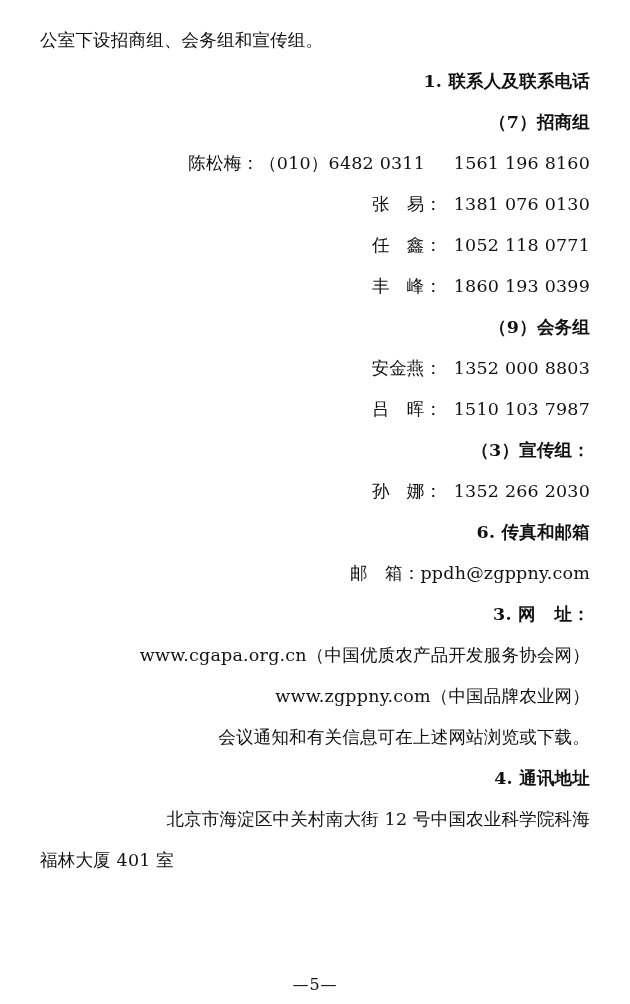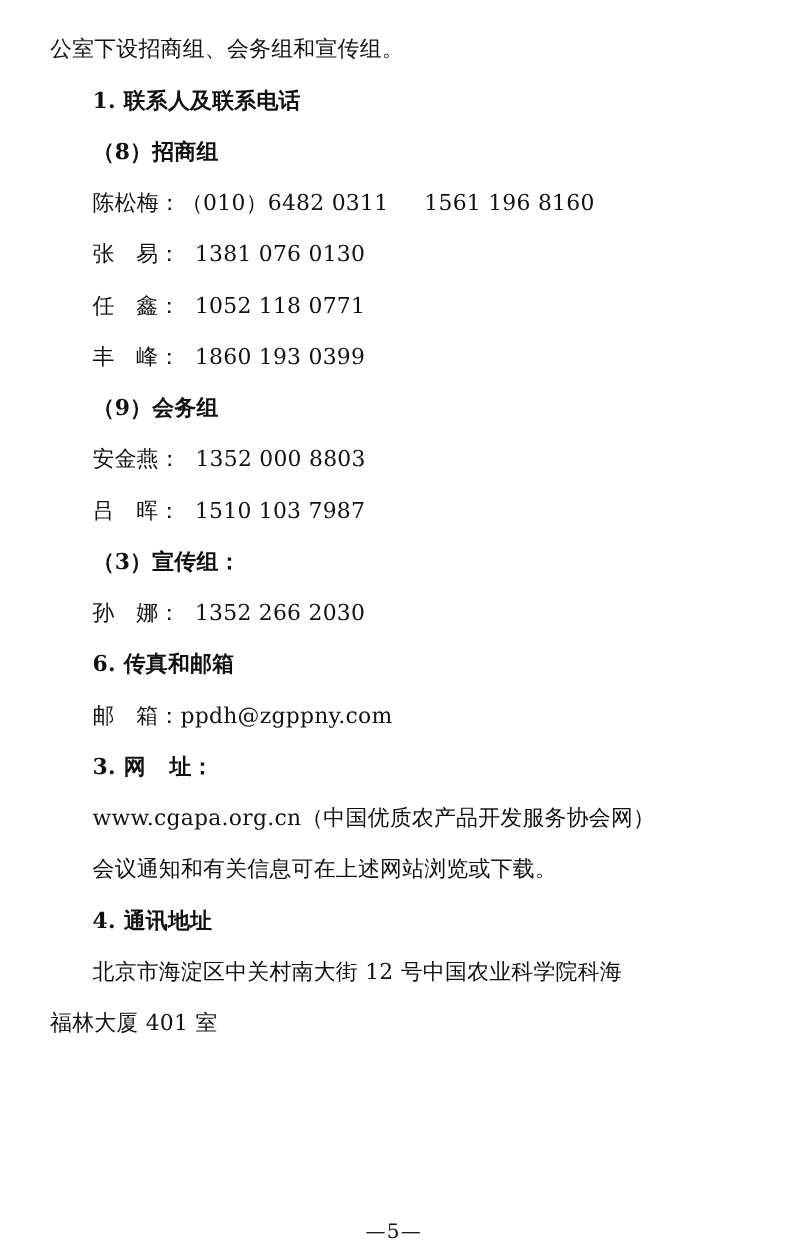--- a/index.html
+++ b/index.html
@@ -22,20 +22,21 @@
     padding: 20px 40px 0 40px;
   }
   .line {
     font-size: 17.5px;
     line-height: 41px;
     white-space: pre;
     letter-spacing: 0.2px;
   }
   .indent1 {
     padding-left: 34px;
+    text-align: right;
   }
   .bold {
     font-weight: bold;
   }
   .footer {
     position: absolute;
     left: 0;
     right: 0;
     bottom: 10px;
     text-align: center;
@@ -44,33 +45,34 @@
     color: #111111;
   }
 </style>
 </head>
 <body>
 
 <div class="page">
 
   <div class="line">公室下设招商组、会务组和宣传组。</div>
   <div class="line bold indent1">1. 联系人及联系电话</div>
-  <div class="line bold indent1">（8）招商组</div>
+  <div class="line bold indent1">（7）招商组</div>
   <div class="line indent1">陈松梅：（010）6482 0311     1561 196 8160</div>
   <div class="line indent1">张   易：  1381 076 0130</div>
   <div class="line indent1">任   鑫：  1052 118 0771</div>
   <div class="line indent1">丰   峰：  1860 193 0399</div>
   <div class="line bold indent1">（9）会务组</div>
   <div class="line indent1">安金燕：  1352 000 8803</div>
   <div class="line indent1">吕   晖：  1510 103 7987</div>
   <div class="line bold indent1">（3）宣传组：</div>
   <div class="line indent1">孙   娜：  1352 266 2030</div>
   <div class="line bold indent1">6. 传真和邮箱</div>
   <div class="line indent1">邮   箱：ppdh@zgppny.com</div>
   <div class="line bold indent1">3. 网   址：</div>
   <div class="line indent1">www.cgapa.org.cn（中国优质农产品开发服务协会网）</div>
+  <div class="line indent1">www.zgppny.com（中国品牌农业网）</div>
   <div class="line indent1">会议通知和有关信息可在上述网站浏览或下载。</div>
   <div class="line bold indent1">4. 通讯地址</div>
   <div class="line indent1">北京市海淀区中关村南大街 12 号中国农业科学院科海</div>
   <div class="line">福林大厦 401 室</div>
 
   <div class="footer">—5—</div>
 </div>
 
 </body></html>

